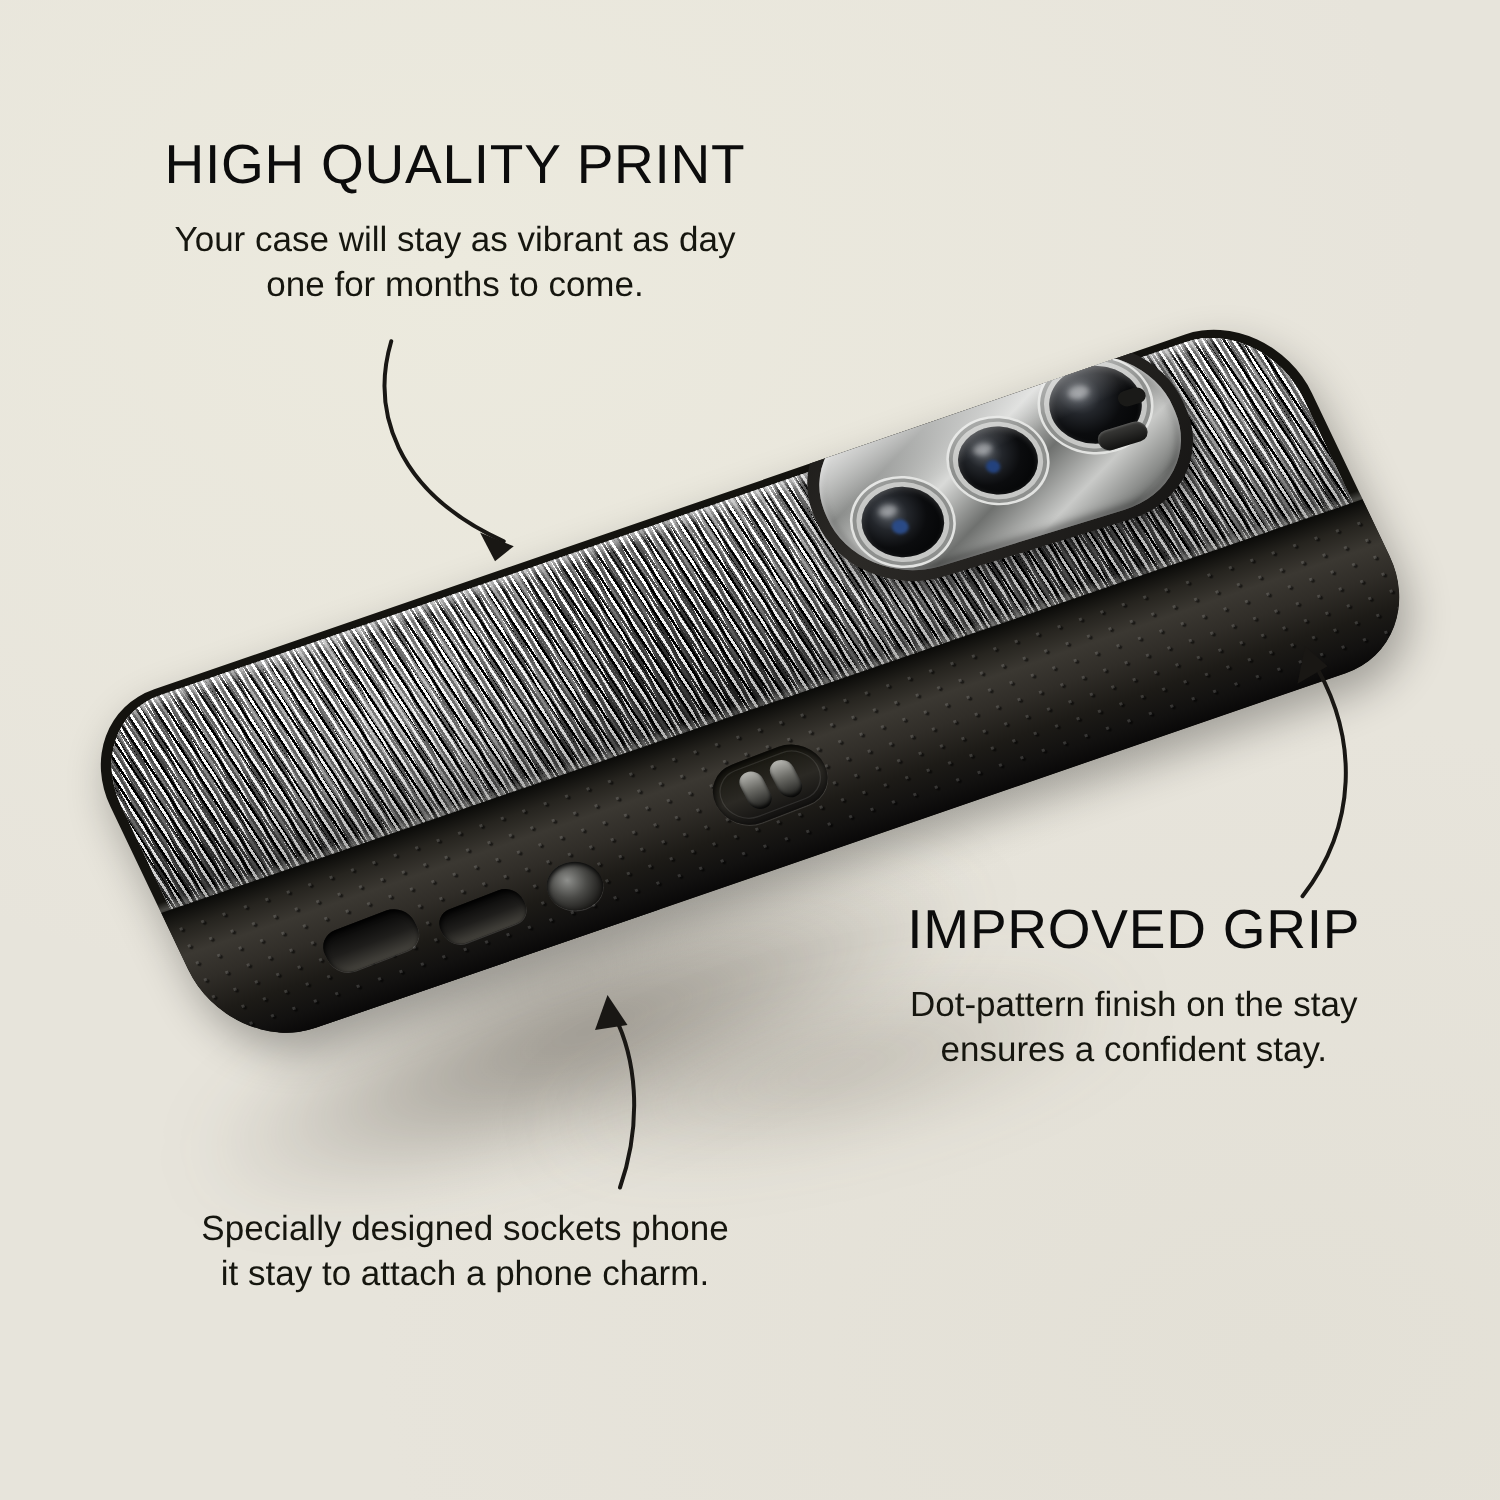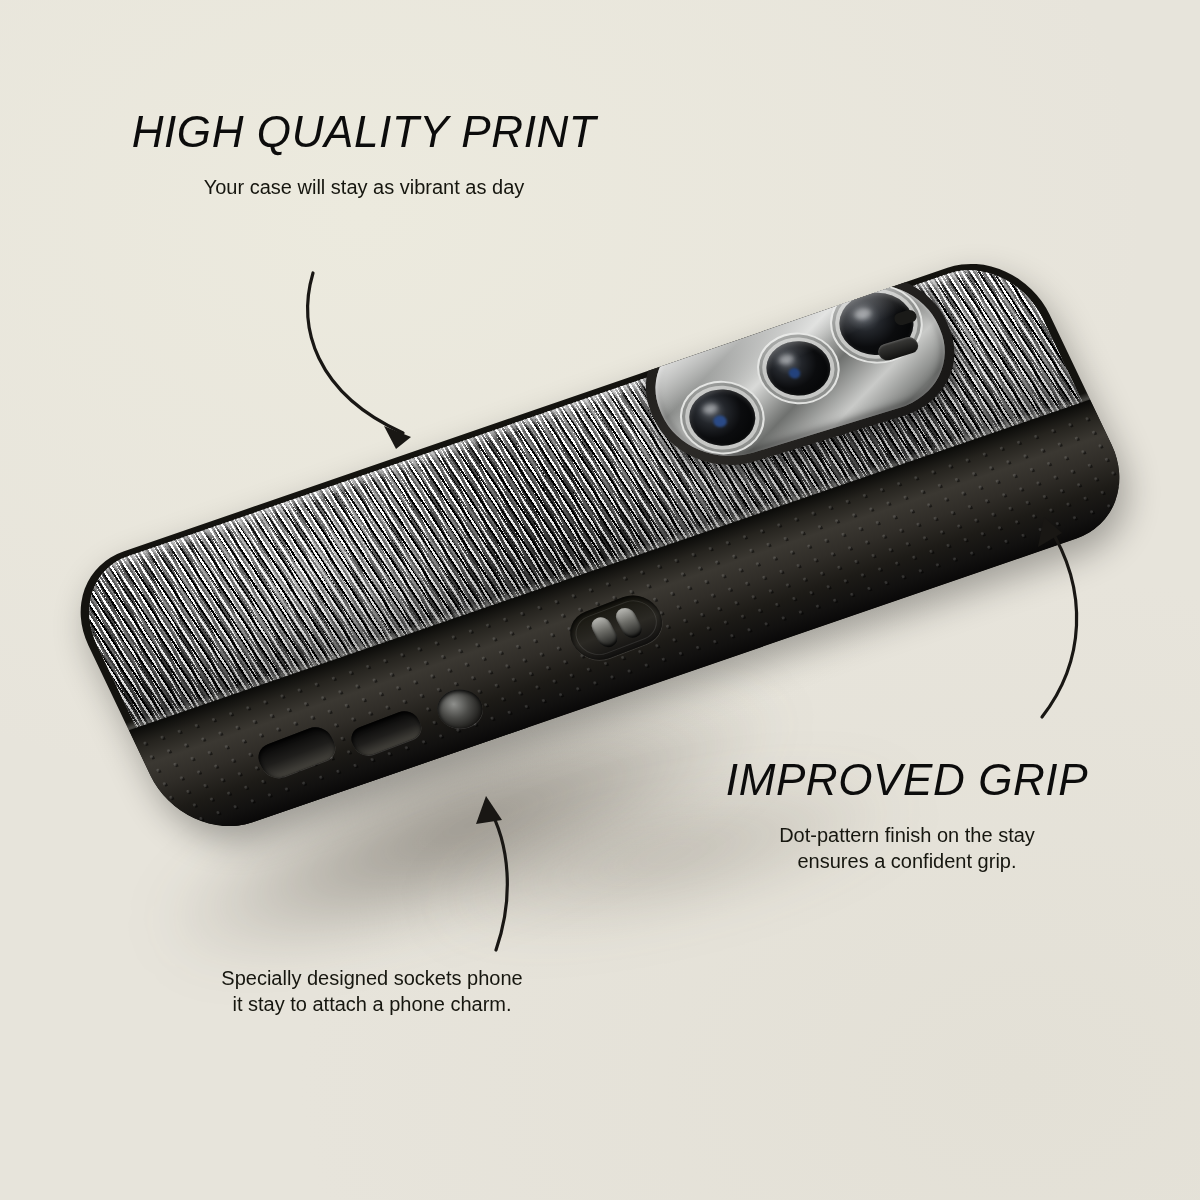--- a/index.html
+++ b/index.html
@@ -289,32 +289,31 @@
 
   
   .callout { position:absolute; }
   .callout h2 {
     font-size:44px;
     font-weight:400;
     letter-spacing:.6px;
     color:#0c0c0c;
     white-space:nowrap;
     line-height:1;
-    font-style:italic;
   }
   .callout p {
-    font-size:20px;
+    font-size:28px;
     font-weight:400;
     color:#16160f;
     line-height:1.30;
     margin-top:20px;
   }
 
   #co-print   { left:64px;  top:110px;  width:600px; text-align:center; }
-  #co-grip    { left:672px; top:722px;  width:470px; text-align:center;margin-top:36px; }
+  #co-grip    { left:672px; top:722px;  width:470px; text-align:center; }
   #co-strap   { left:102px; top:945px;  width:540px; text-align:center; }
 
   
   .arrow-svg { position:absolute; pointer-events:none; }
   #arrow-print { left:285px; top:265px; }
   #arrow-grip  { left:1012px; top:495px; }
   #arrow-strap { left:448px; top:778px; }
 </style>
 </head>
 <body style="background: rgb(231, 228, 219);">
@@ -378,28 +377,29 @@
 
   <svg class="arrow-svg" id="arrow-strap" width="110" height="180" viewBox="0 0 110 180" fill="none">
     <path d="M48 172 C66 120, 62 66, 40 28" stroke="#191714" stroke-width="3.2" fill="none" stroke-linecap="round"></path>
     <path d="M38 18 L28 46 L54 42 Z" fill="#191714"></path>
   </svg>
 
   <div class="callout" id="co-print">
     <h2>HIGH QUALITY PRINT</h2>
     <p>
       <span>Your case will stay as vibrant as day</span><br>
+      <span>one for months to come.</span>
     </p>
   </div>
 
   <div class="callout" id="co-grip">
     <h2>IMPROVED GRIP</h2>
     <p>
       <span>Dot-pattern finish on the stay</span><br>
-      <span>ensures a confident grip.</span>
+      <span>ensures a confident stay.</span>
     </p>
   </div>
 
   <div class="callout" id="co-strap">
     <p>
       <span>Specially designed sockets phone</span><br>
       <span>it stay to attach a phone charm.</span>
     </p>
   </div>
 

